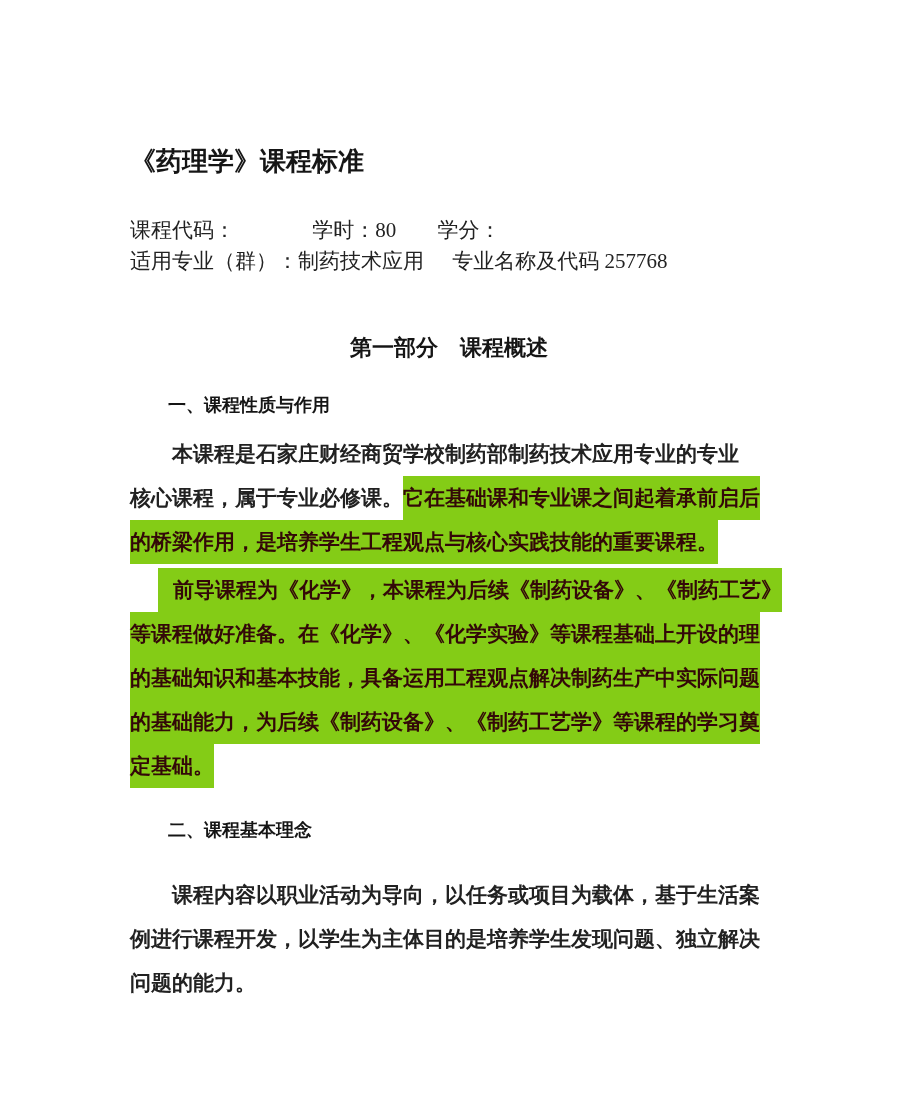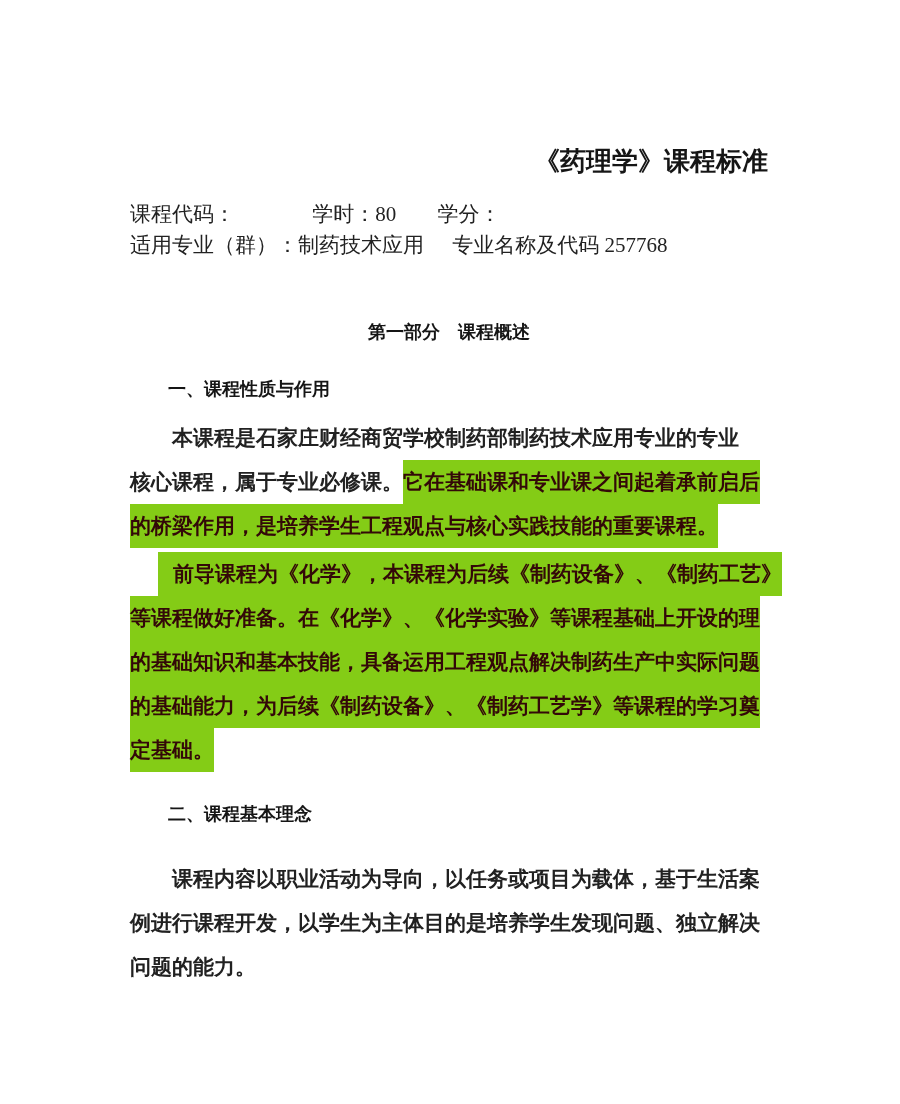--- a/index.html
+++ b/index.html
@@ -1,34 +1,34 @@
 <!DOCTYPE html>
 <html><head>
 <meta charset="utf-8">
 <style>
   html,body { margin:0; padding:0; background:#ffffff; }
   body { width:900px; height:1104px; overflow:hidden; position:relative;
          font-family:"Liberation Serif","DejaVu Serif",serif; }
   .page { box-sizing:border-box; width:900px; height:1104px;
           padding:146px 132px 0 130px; background:#ffffff; }
 
-  .doc-title { text-align:right; font-family:"Liberation Sans","DejaVu Sans",sans-serif;
+  .doc-title { text-align:left; font-family:"Liberation Sans","DejaVu Sans",sans-serif;
                font-weight:bold; font-size:26px; line-height:31px; color:#151515; }
   .doc-edition { text-align:center; font-family:"Liberation Sans","DejaVu Sans",sans-serif;
                  font-weight:bold; font-size:23px; line-height:28px; color:#151515; margin-top:29px; }
 
-  .meta { margin-top:22px; font-size:21px; line-height:31px; color:#222222; }
+  .meta { margin-top:38px; font-size:21px; line-height:31px; color:#222222; }
   .meta-line { white-space:nowrap; }
   .gap-hours { margin-left:72px; }
   .gap-credits { margin-left:36px; }
   .gap-majorcode { margin-left:23px; }
 
   .part-heading { margin-top:58px; text-align:center;
                   font-family:"Liberation Sans","DejaVu Sans",sans-serif;
-                  font-weight:bold; font-size:18px; line-height:26px; color:#151515; }
+                  font-weight:bold; font-size:22px; line-height:26px; color:#151515; }
 
   .sec-heading { font-family:"Liberation Sans","DejaVu Sans",sans-serif;
                  font-weight:bold; font-size:18px; line-height:25px;
                  color:#151515; padding-left:38px; }
   .sec-heading.first { margin-top:32px; }
   .sec-heading.second { margin-top:30px; }
 
   .para { font-size:21px; color:#212121; }
   .para.p1 { margin-top:14px; }
   .para.p2 { margin-top:4px; }

